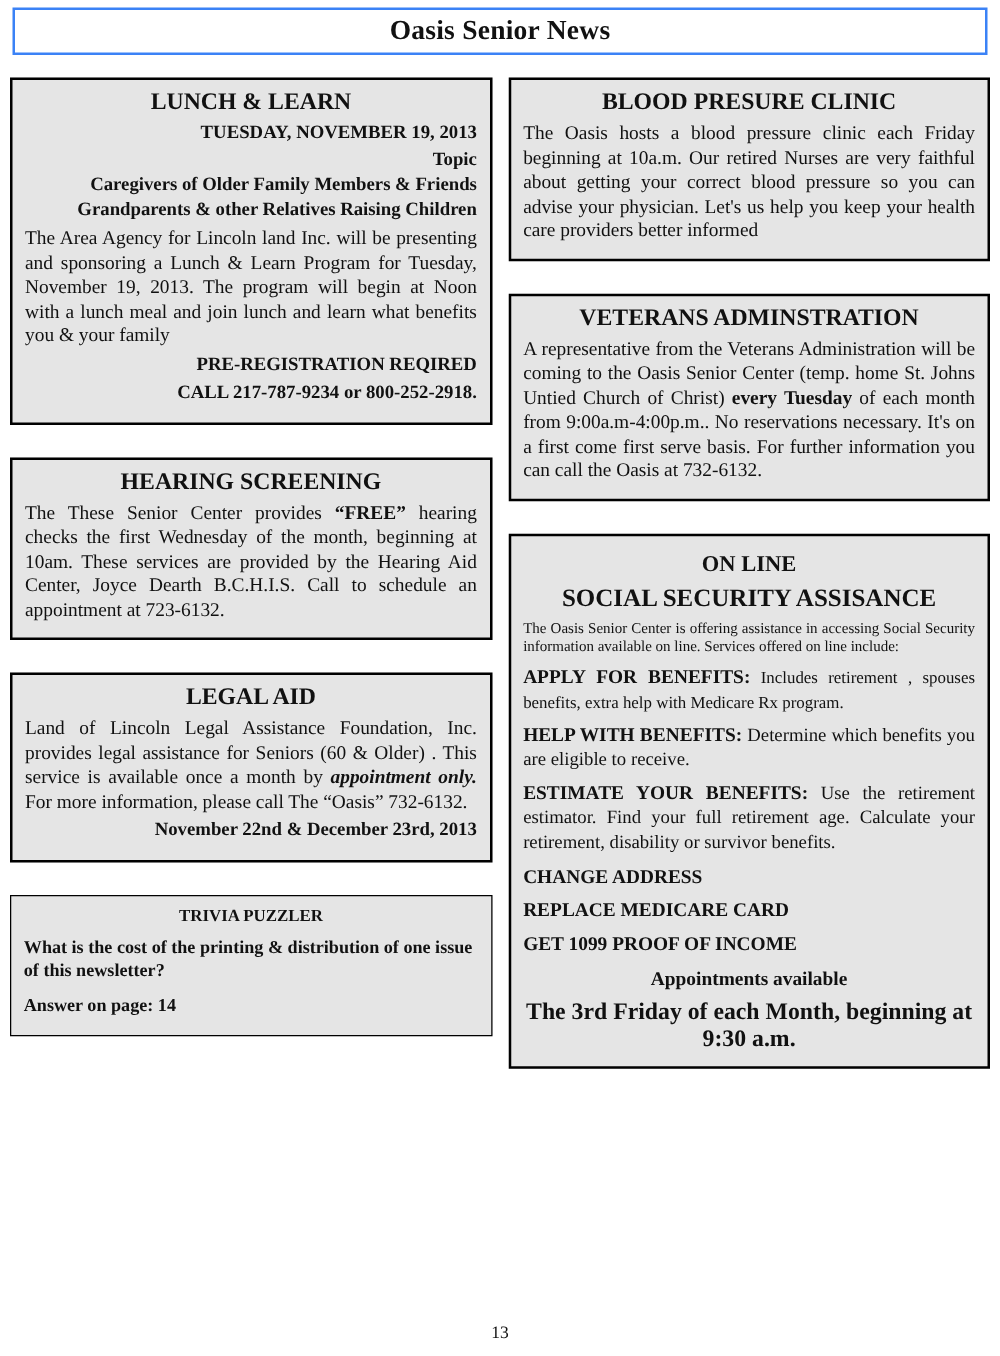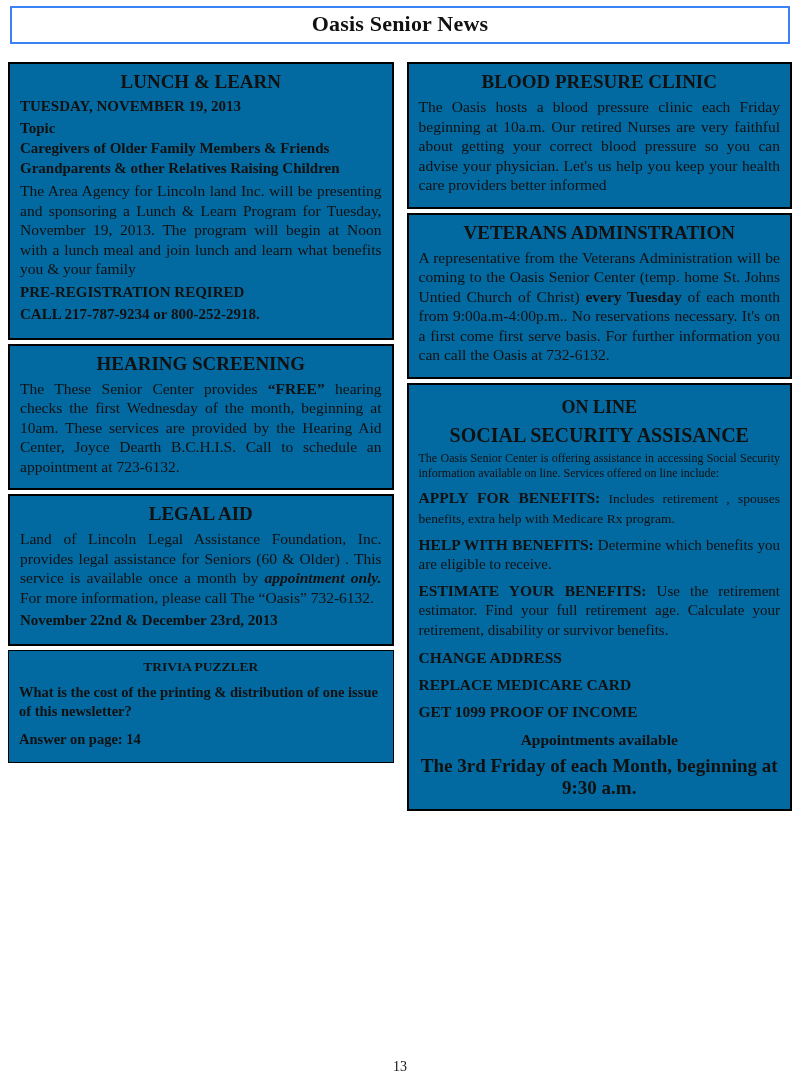--- a/index.html
+++ b/index.html
@@ -23,36 +23,36 @@
     font-size: 22px;
     font-weight: bold;
     letter-spacing: 0.2px;
   }
 
   .columns { display: flex; gap: 13px; align-items: flex-start; }
   .col { flex: 1; min-width: 0; }
 
   .box {
     border: 2px solid #000;
-    background: #0369a1;
+    background: #e5e5e5;
     padding: 4px 10px 10px 10px;
-    margin-bottom: 4px;
+    margin-bottom: 26px;
   }
   .box.thin { border-width: 1px; padding-bottom: 14px; }
 
   .sec-title {
     font-size: 19px;
     font-weight: bold;
     text-align: center;
     margin: 3px 0 4px 0;
   }
   .sub-bold {
     font-size: 15px;
     font-weight: bold;
-    text-align: left;
+    text-align: right;
     margin: 5px 0;
   }
   .sub-bold.small-gap { margin: 3px 0; }
   .body-text {
     font-size: 15.5px;
     line-height: 1.26;
     text-align: justify;
     margin: 4px 0 2px 0;
   }
   .body-text b { font-weight: bold; }

